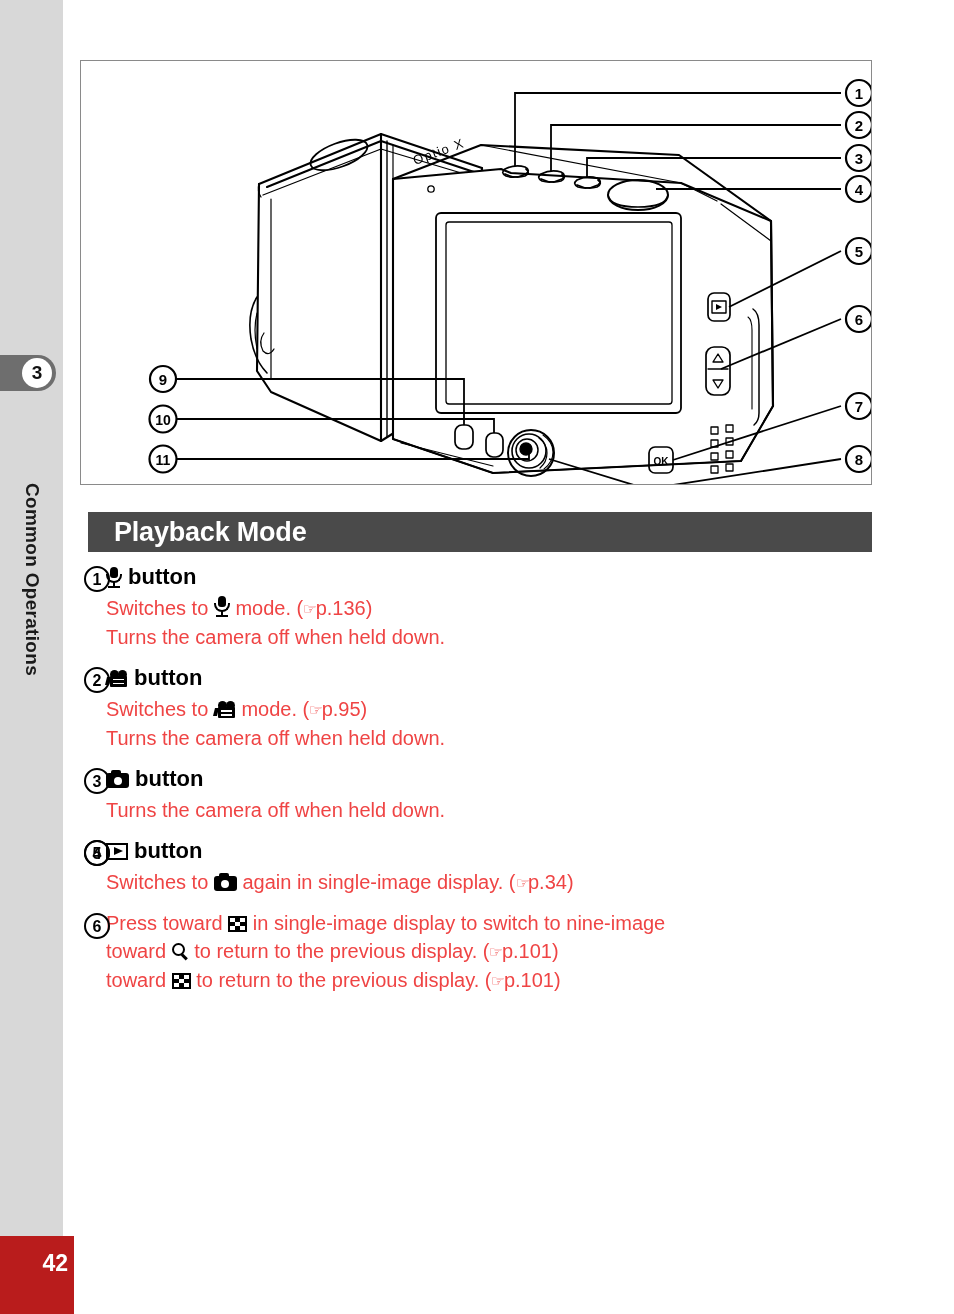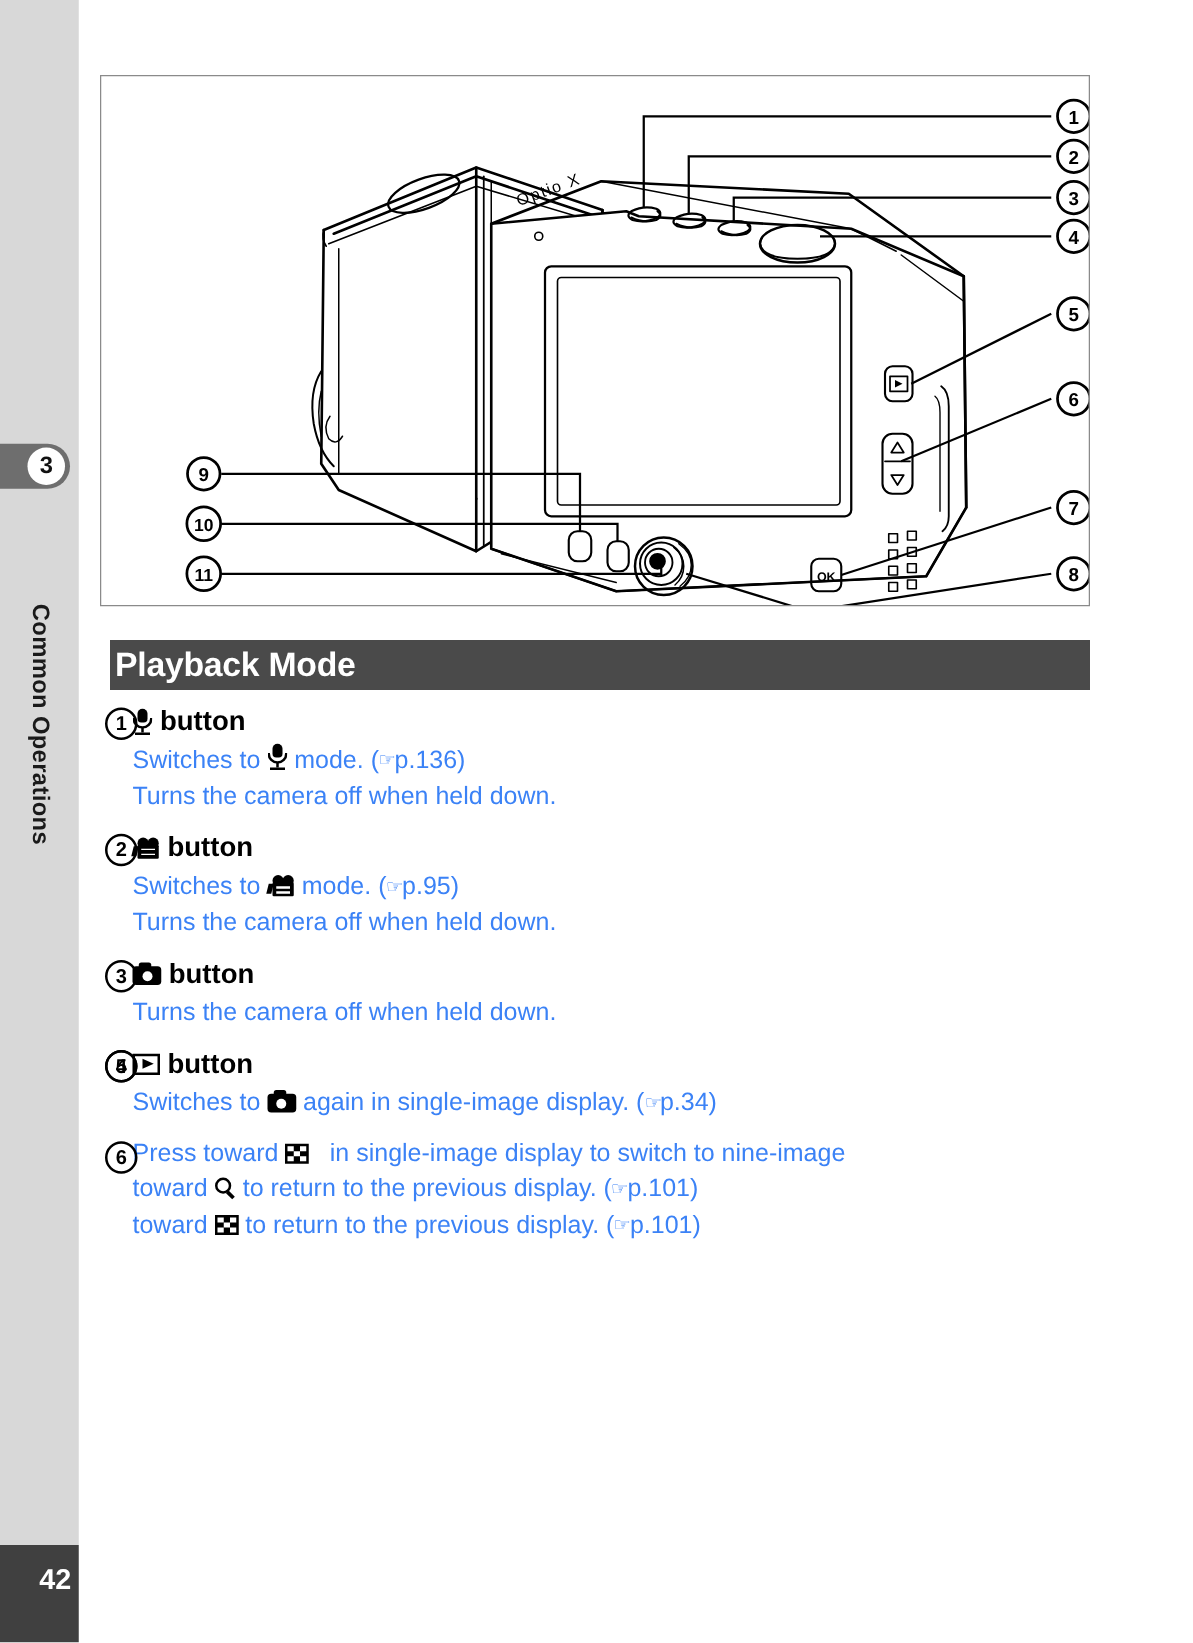--- a/index.html
+++ b/index.html
@@ -61,23 +61,23 @@
     font-size: 19px;
     font-weight: bold;
     letter-spacing: 0.3px;
     color: #1a1a1a;
     white-space: nowrap;
   }
   .page-number-block {
     position: absolute;
     left: 0;
     top: 1236px;
-    width: 63px;
+    width: 74px;
     height: 78px;
-    background: #404040;
+    background: #b91c1c;
   }
   .page-number-block .pnum {
     position: absolute;
     left: 0; right: 6px;
     top: 14px;
     text-align: right;
     color: #ffffff;
     font-size: 23px;
     font-weight: bold;
   }
@@ -100,21 +100,21 @@
     position: absolute;
     left: 88px;
     top: 512px;
     width: 784px;
     height: 40px;
     background: #4a4a4a;
     color: #ffffff;
     font-size: 27px;
     font-weight: bold;
     line-height: 40px;
-    padding-left: 4px;
+    padding-left: 26px;
     box-sizing: border-box;
     letter-spacing: -0.2px;
   }
 
   
   .items {
     position: absolute;
     left: 80px;
     top: 562px;
     width: 800px;
@@ -145,21 +145,21 @@
     font-weight: bold;
     line-height: 30px;
     margin-bottom: 2px;
     display: flex;
     align-items: center;
     gap: 6px;
   }
   .item-desc {
     font-size: 20px;
     line-height: 28px;
-    color: #3b82f6;
+    color: #ef4444;
   }
   .item-desc .line {
     display: block;
   }
 
   
   .ico {
     display: inline-block;
     vertical-align: -2px;
     position: relative;
@@ -576,19 +576,19 @@
         </div>
         <div class="item-desc">
           <span class="line"><span style="white-space: pre;">Switches to </span><span class="ico ico-cam"><span class="bump"></span><span class="bodyb"></span><span class="lens"></span></span><span style="white-space: pre;"> again in single-image display. (</span><span class="ico-ref">☞</span><span style="white-space: pre;">p.34)</span></span>
         </div>
       </div>
     </div>
     <div class="item">
       <div class="item-marker">6</div>
       <div class="item-body">
         <div class="item-desc">
-          <span class="line"><span style="white-space: pre;">Press toward </span><span class="ico ico-nine"><i class="a"></i><i class="b"></i><i class="c"></i><i class="d"></i><i class="e"></i></span><span style="white-space: pre; padding-left: 11px;"> in single-image display to switch to nine-image</span></span>
+          <span class="line"><span style="white-space: pre;">Press toward </span><span class="ico ico-nine"><i class="a"></i><i class="b"></i><i class="c"></i><i class="d"></i><i class="e"></i></span><span style="white-space: pre;"> in single-image display to switch to nine-image</span></span>
           <span class="line"><span style="white-space: pre;">toward </span><span class="ico ico-mag"><span class="ring"></span><span class="handle"></span></span><span style="white-space: pre;"> to return to the previous display. (</span><span class="ico-ref">☞</span><span style="white-space: pre;">p.101)</span></span>
           <span class="line"><span style="white-space: pre;">toward </span><span class="ico ico-nine"><i class="a"></i><i class="b"></i><i class="c"></i><i class="d"></i><i class="e"></i></span><span style="white-space: pre;"> to return to the previous display. (</span><span class="ico-ref">☞</span><span style="white-space: pre;">p.101)</span></span>
         </div>
       </div>
     </div>
   </div>
 
 </body></html>

